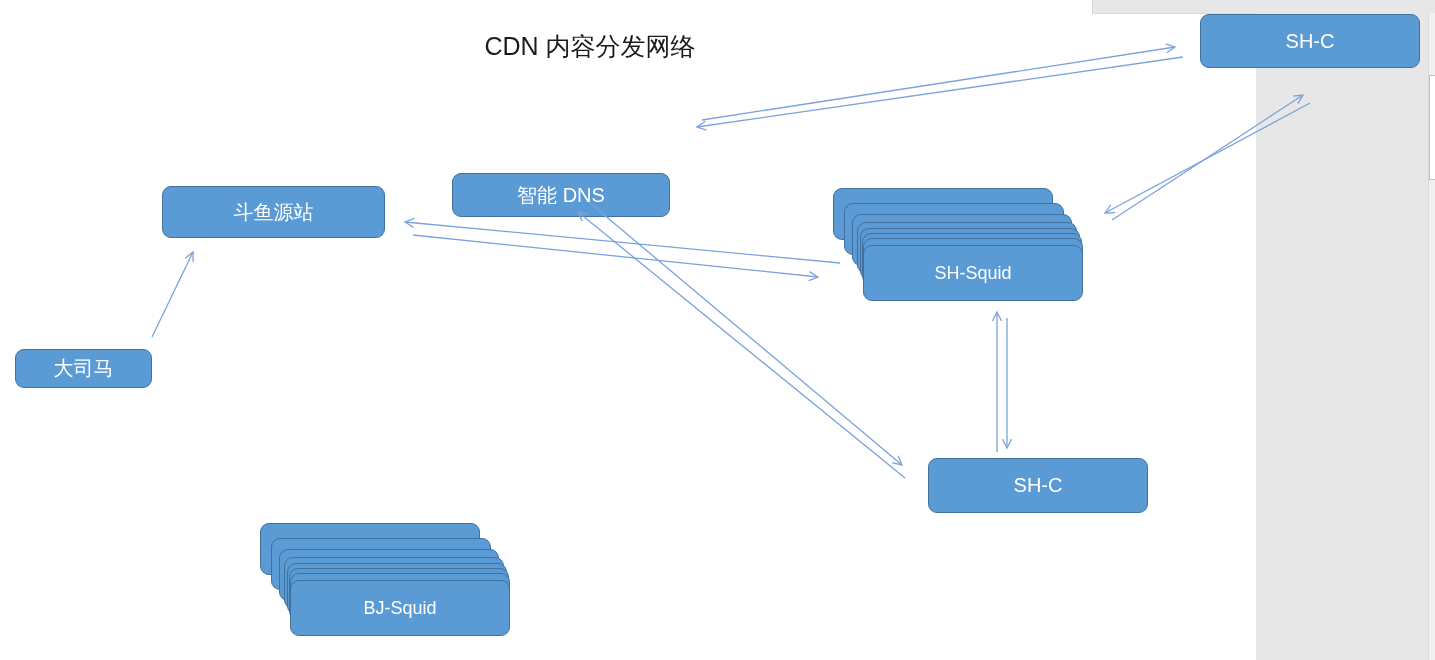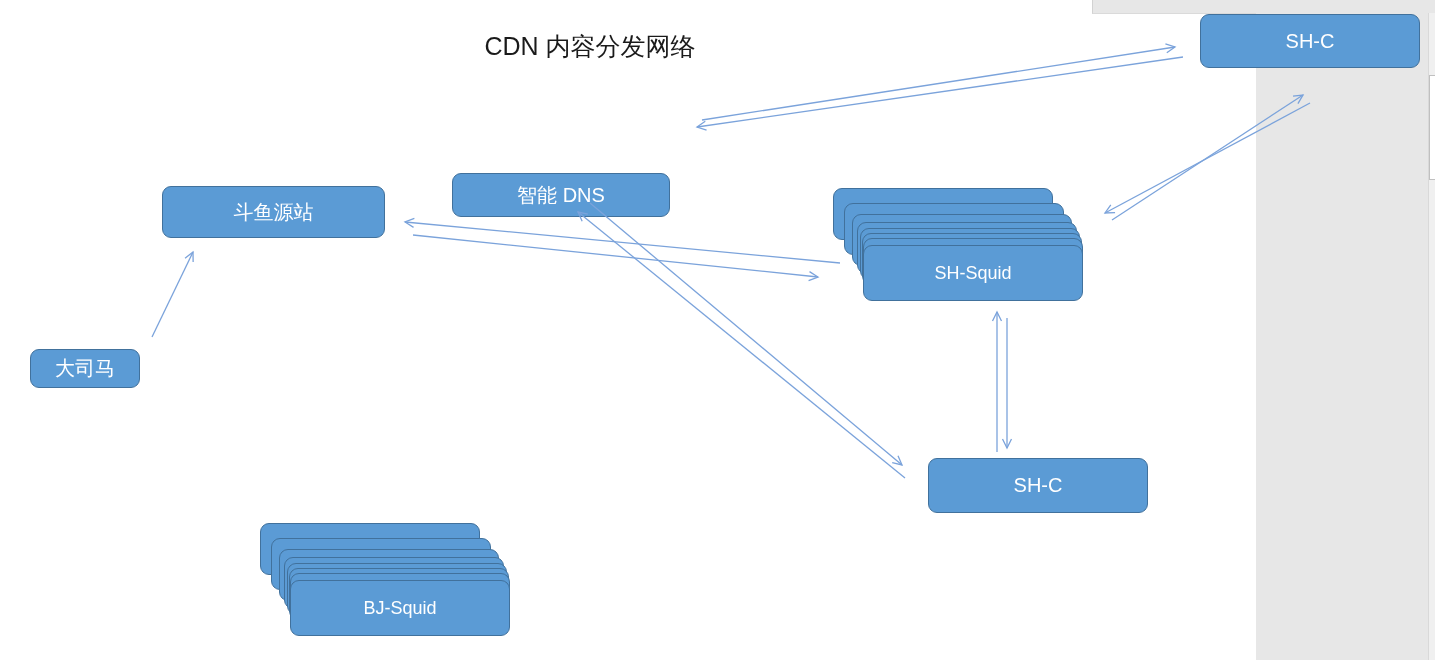--- a/index.html
+++ b/index.html
@@ -44,21 +44,21 @@
     background:var(--node-fill);
     border:1.6px solid var(--node-border);
     border-radius:9px;
     display:flex;align-items:center;justify-content:center;
     color:var(--node-text);font-size:20px;
     box-sizing:border-box;z-index:3;
   }
   .node-sh-c-top   {left:1200px;top:14px;  width:220px;height:54px;}
   .node-dns        {left:452px; top:129px; width:218px;height:44px;margin-top:44px;}
   .node-douyu      {left:155px; top:186px; width:223px;height:52px;margin-left:7px;}
-  .node-dasima     {left:30px;  top:349px; width:110px;height:39px;}
+  .node-dasima     {left:15px;  top:349px; width:137px;height:39px;}
   .node-sh-c-bottom{left:928px; top:458px; width:220px;height:55px;}
   .stack{position:absolute;z-index:3;}
   .stack-sh-squid{left:833px;top:188px;width:250px;height:115px;}
   .stack-bj-squid{left:260px;top:523px;width:250px;height:115px;text-align:center;}
   .stack .layer{
     position:absolute;width:220px;height:52px;
     background:var(--node-fill);
     border:1.6px solid var(--node-border);
     border-radius:9px;box-sizing:border-box;
   }

